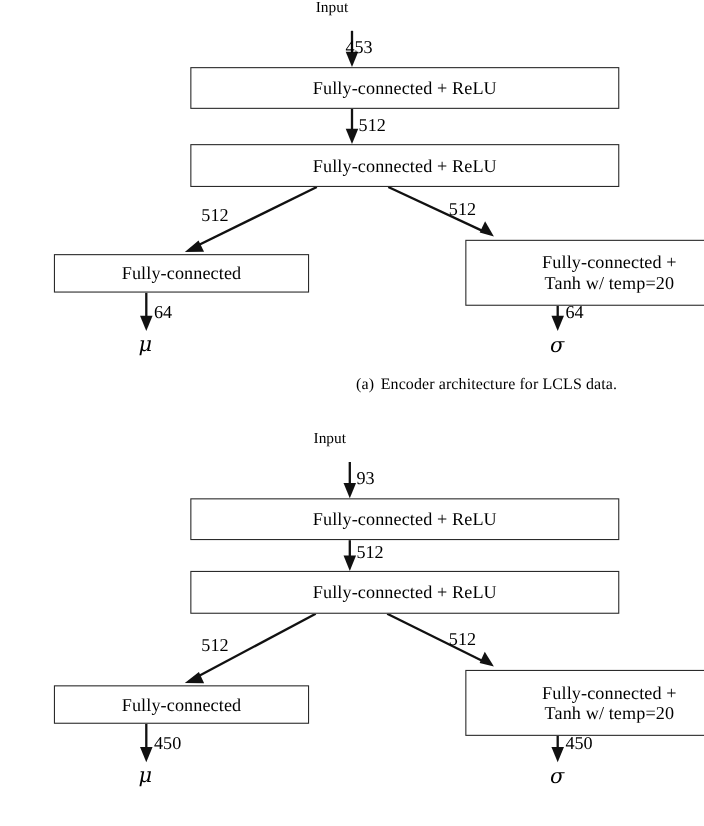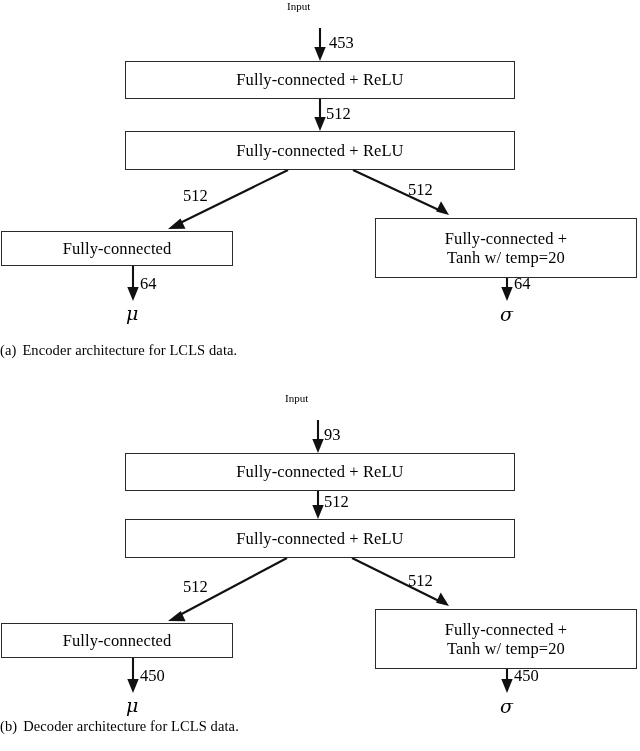--- a/index.html
+++ b/index.html
@@ -45,56 +45,57 @@
     border: 1.6px solid #2b2b2b;
     background: #ffffff;
     display: flex;
     align-items: center;
     justify-content: center;
     text-align: center;
     font-size: 16.5px;
     line-height: 1.18;
     letter-spacing: 0.1px;
     white-space: pre-line;
+    margin-left: 48px;
   }
 
   
   .box-fc1 { left: 125px; width: 390px; height: 38px; }
   .box-fc2 { left: 125px; width: 390px; height: 39px; }
   .box-mu  { left: 1px;   width: 232px; height: 35px; }
   .box-sig { left: 375px; width: 262px; height: 60px; }
 
   #figure-a .box-fc1 { top: 61px; }
   #figure-a .box-fc2 { top: 131px; }
   #figure-a .box-mu  { top: 231px; }
   #figure-a .box-sig { top: 218px; }
 
   #figure-b .box-fc1 { top: 77px; }
   #figure-b .box-fc2 { top: 143px; }
   #figure-b .box-mu  { top: 247px; }
   #figure-b .box-sig { top: 233px; }
 
   .float-label {
     position: absolute;
-    font-size: 11px;
+    font-size: 14px;
     line-height: 1;
     white-space: nowrap;
   }
   .edge-label { font-size: 16.5px; }
   .greek {
     font-style: italic;
     font-size: 19px;
     font-family: "DejaVu Serif", "Liberation Serif", serif;
   }
 
   .caption {
     position: absolute;
     left: 0;
     width: 561px;
-    text-align: left;
+    text-align: right;
     font-size: 14.5px;
     letter-spacing: 0.1px;
   }
   #figure-a .caption { top: 342px; }
   #figure-b .caption { top: 342px; }
   .caption .cap-tag { margin-right: 6px; }
 
   .arrow-line { stroke: #111111; stroke-width: 2.1; fill: none; }
   .arrow-head { fill: #111111; }
 </style>
@@ -120,21 +121,21 @@
 
       <line class="arrow-line" x1="133" y1="266" x2="133" y2="294"></line>
       <polygon class="arrow-head" points="133,301 127.3,287 138.7,287"></polygon>
 
       <line class="arrow-line" x1="507" y1="278" x2="507" y2="294"></line>
       <polygon class="arrow-head" points="507,301 501.3,287 512.7,287"></polygon>
     </svg>
 
     <div class="float-label" style="left:287px; top:1px;">Input</div>
 
-    <div class="float-label edge-label" style="left:329px; top:35px;">453</div>
+    <div class="float-label edge-label" style="left:314px; top:35px;">453</div>
 
     <div class="node box-fc1">Fully-connected + ReLU</div>
 
     <div class="float-label edge-label" style="left:326px; top:106px;">512</div>
 
     <div class="node box-fc2">Fully-connected + ReLU</div>
 
     <div class="float-label edge-label" style="left:183px; top:188px;">512</div>
 
     <div class="float-label edge-label" style="left:408px; top:182px;">512</div>
@@ -203,16 +204,13 @@
 
     <div class="float-label edge-label" style="left:140px; top:292px;">450</div>
 
     <div class="float-label edge-label" style="left:514px; top:292px;">450</div>
 
     <div class="float-label greek" style="left:126px; top:320px;">μ</div>
 
     <div class="float-label greek" style="left:500px; top:321px;">σ</div>
   </div>
 
-  <div class="caption">
-    <span class="cap-tag">(b)</span><span>Decoder architecture for LCLS data.</span>
-  </div>
 </div>
 
 </body></html>

